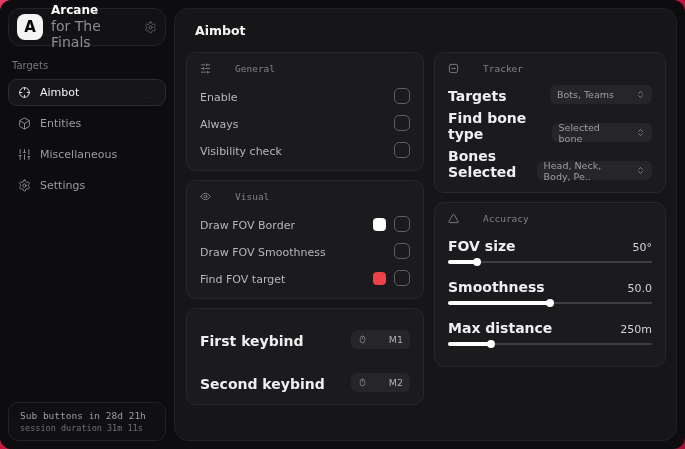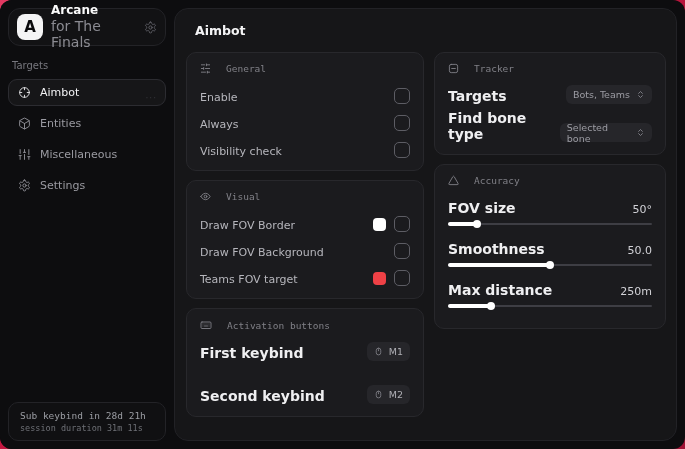--- a/index.html
+++ b/index.html
@@ -63,39 +63,39 @@
   .cols {
     display:grid; grid-template-columns:238px 1fr; gap:10px;
     padding:14px 10px 0 11px; align-items:start;
   }
   .col { display:flex; flex-direction:column; gap:9px; }
   .card {
     background:#1b1b1e; border:1px solid #28282c; border-radius:10px;
     padding:10px 13px 12px 13px;
   }
   .card-head {
-    display:flex; align-items:center; gap:15px; color:#808087;
+    display:flex; align-items:center; gap:24px; color:#808087;
     font-family:"DejaVu Sans Mono","Liberation Mono",monospace;
     font-size:9.5px; margin-bottom:9px;
   }
   .card-head .sicon { display:flex; color:#808087; }
   .row {
     display:flex; align-items:flex-end; justify-content:space-between;
     min-height:21px; margin-top:6px;
   }
   .row-label-dim { color:#b6b6bc; font-size:11px; }
   .row-label { color:#efeff1; font-size:14px; font-weight:bold; }
   .checkbox {
     width:16px; height:16px; border:1.5px solid #5d5d64; border-radius:5px;
     background:transparent; flex:0 0 auto;
   }
   .row-end { display:flex; align-items:center; gap:8px; }
   .swatch { width:13px; height:13px; border-radius:4px; }
   .pill {
-    display:flex; align-items:center; gap:6px; background:#26262a;
+    display:flex; align-items:center; gap:22px; background:#26262a;
     border-radius:6px; height:19px; padding:0 7px;
     color:#aeaeb4; font-size:9.5px;
   }
   .pill .picon { display:flex; color:#8d8d94; }
   .pill.dropdown { color:#9c9ca3; }
   
   .slider-row { margin-top:2px; margin-bottom:4px; position:relative; height:12px; display:flex; align-items:center; }
   .slider-track { width:100%; height:2px; background:#3e3e44; border-radius:2px; position:relative; }
   .slider-fill { position:absolute; left:0; top:-1px; height:4px; background:#ffffff; border-radius:3px; }
   .slider-thumb {
@@ -175,21 +175,21 @@
           <svg width="13" height="13" viewBox="0 0 24 24" fill="none" stroke="currentColor" stroke-width="1.8" stroke-linecap="round" stroke-linejoin="round">
               <path d="M12.22 2h-.44a2 2 0 0 0-2 2v.18a2 2 0 0 1-1 1.73l-.43.25a2 2 0 0 1-2 0l-.15-.08a2 2 0 0 0-2.73.73l-.22.38a2 2 0 0 0 .73 2.73l.15.1a2 2 0 0 1 1 1.72v.51a2 2 0 0 1-1 1.74l-.15.09a2 2 0 0 0-.73 2.73l.22.38a2 2 0 0 0 2.73.73l.15-.08a2 2 0 0 1 2 0l.43.25a2 2 0 0 1 1 1.73V20a2 2 0 0 0 2 2h.44a2 2 0 0 0 2-2v-.18a2 2 0 0 1 1-1.73l.43-.25a2 2 0 0 1 2 0l.15.08a2 2 0 0 0 2.73-.73l.22-.39a2 2 0 0 0-.73-2.73l-.15-.08a2 2 0 0 1-1-1.74v-.5a2 2 0 0 1 1-1.74l.15-.09a2 2 0 0 0 .73-2.73l-.22-.38a2 2 0 0 0-2.73-.73l-.15.08a2 2 0 0 1-2 0l-.43-.25a2 2 0 0 1-1-1.73V4a2 2 0 0 0-2-2z"></path>
               <circle cx="12" cy="12" r="3"></circle>
             </svg>
         </span>
         <span>Settings</span>
       </div>
     </div>
 
     <div class="footer-card">
-      <div class="footer-line1">Sub keybind in 28d 21h</div>
+      <div class="footer-line1">Sub buttons in 28d 21h</div>
       <div class="footer-line2">session duration 31m 11s</div>
     </div>
   </div>
 
   <div class="main">
     <div class="page-title">Aimbot</div>
 
     <div class="cols">
 
       <div class="col">
@@ -236,44 +236,35 @@
             <span>Visual</span>
           </div>
           <div class="row">
             <span class="row-label-dim">Draw FOV Border</span>
             <span class="row-end">
               <span class="swatch" style="background: rgb(255, 255, 255);"></span>
               <span class="checkbox"></span>
             </span>
           </div>
           <div class="row">
-            <span class="row-label-dim">Draw FOV Background</span>
+            <span class="row-label-dim">Draw FOV Smoothness</span>
             <span class="row-end">
               <span class="checkbox"></span>
             </span>
           </div>
           <div class="row">
-            <span class="row-label-dim">Teams FOV target</span>
+            <span class="row-label-dim">Find FOV target</span>
             <span class="row-end">
               <span class="swatch" style="background: rgb(239, 65, 70);"></span>
               <span class="checkbox"></span>
             </span>
           </div>
         </div>
 
         <div class="card">
-          <div class="card-head">
-            <span class="sicon">
-              <svg width="12" height="12" viewBox="0 0 24 24" fill="none" stroke="currentColor" stroke-width="1.8" stroke-linecap="round">
-                  <rect x="2" y="6" width="20" height="13" rx="2"></rect>
-                  <path d="M6 10h.01M10 10h.01M14 10h.01M18 10h.01M6 14h.01M18 14h.01M9 14h6"></path>
-                </svg>
-            </span>
-            <span>Activation buttons</span>
-          </div>
           <div class="row" style="margin-top:9px;">
             <span class="row-label">First keybind</span>
             <span class="pill">
               <span class="picon">
                 <svg width="9" height="9" viewBox="0 0 24 24" fill="none" stroke="currentColor" stroke-width="2" stroke-linecap="round">
                     <rect x="6" y="3" width="12" height="18" rx="6"></rect>
                     <path d="M12 7v3"></path>
                   </svg>
               </span>
               <span>M1</span>
@@ -323,20 +314,32 @@
             <span class="pill dropdown">
               <span>Selected bone</span>
               <span class="picon">
                 <svg width="9" height="9" viewBox="0 0 24 24" fill="none" stroke="currentColor" stroke-width="2.2" stroke-linecap="round" stroke-linejoin="round">
                     <path d="m7 15 5 5 5-5"></path>
                     <path d="m7 9 5-5 5 5"></path>
                   </svg>
               </span>
             </span>
           </div>
+          <div class="row">
+            <span class="row-label">Bones Selected</span>
+            <span class="pill dropdown">
+              <span>Head, Neck, Body, Pe..</span>
+              <span class="picon">
+                <svg width="9" height="9" viewBox="0 0 24 24" fill="none" stroke="currentColor" stroke-width="2.2" stroke-linecap="round" stroke-linejoin="round">
+                    <path d="m7 15 5 5 5-5"></path>
+                    <path d="m7 9 5-5 5 5"></path>
+                  </svg>
+              </span>
+            </span>
+          </div>
         </div>
 
         <div class="card">
           <div class="card-head">
             <span class="sicon">
               <svg width="11" height="11" viewBox="0 0 24 24" fill="none" stroke="currentColor" stroke-width="2" stroke-linejoin="round">
                   <path d="M13.73 4a2 2 0 0 0-3.46 0l-8 14A2 2 0 0 0 4 21h16a2 2 0 0 0 1.73-3Z"></path>
                 </svg>
             </span>
             <span>Accuracy</span>

